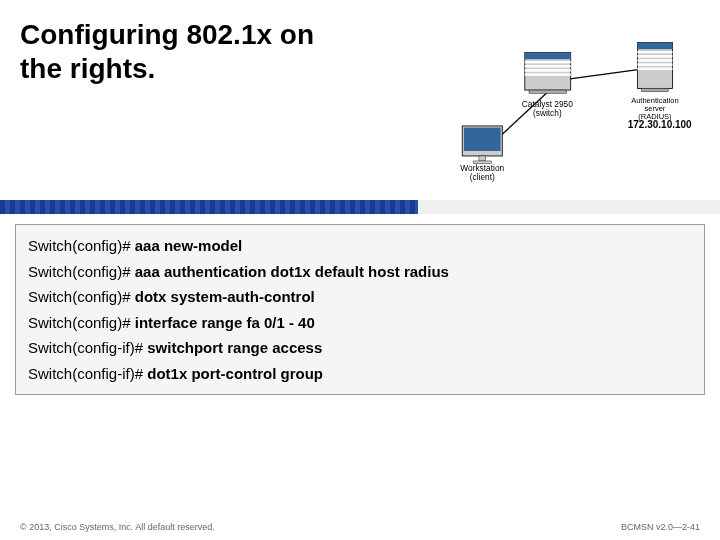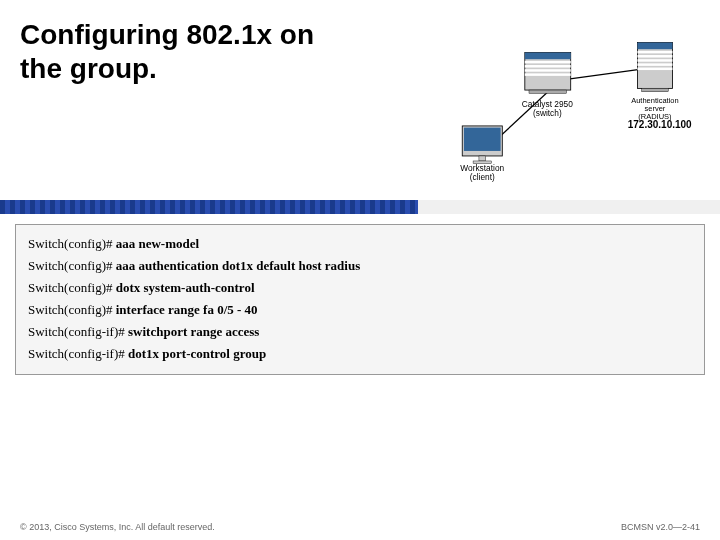--- a/index.html
+++ b/index.html
@@ -54,22 +54,22 @@
 
     
     .code-section {
       margin: 10px 15px;
       border: 1px solid #999999;
       background: #f5f5f5;
       padding: 8px 12px;
     }
 
     .code-line {
-      font-family: Liberation Serif, serif;
-      font-size: 13px;
+      font-family: Liberation Sans, sans-serif;
+      font-size: 15px;
       line-height: 1.7;
       color: #000000;
       white-space: nowrap;
     }
 
     .code-prompt {
       font-weight: normal;
     }
 
     .code-command {
@@ -98,21 +98,21 @@
       text-align: right;
     }
   </style>
 </head>
 <body>
 
 <div class="top-section">
   <div class="title-block">
     <div class="title-text">
       <span>Configuring 802.1x on</span><br>
-      <span>the group.</span>
+      <span>the rights.</span>
     </div>
   </div>
 
   <div class="diagram-area">
     <svg class="diagram-svg" viewBox="0 0 380 185">
 
       <line x1="200" y1="55" x2="310" y2="40" stroke="#000" stroke-width="1.5"></line>
 
       <line x1="200" y1="65" x2="130" y2="130" stroke="#000" stroke-width="1.5"></line>
 
@@ -164,21 +164,21 @@
   <div class="code-line">
     <span class="code-prompt">Switch(config)#</span><span class="code-command"> aaa new-model</span>
   </div>
   <div class="code-line">
     <span class="code-prompt">Switch(config)#</span><span class="code-command"> aaa authentication dot1x default host radius</span>
   </div>
   <div class="code-line">
     <span class="code-prompt">Switch(config)#</span><span class="code-command"> dotx system-auth-control</span>
   </div>
   <div class="code-line">
-    <span class="code-prompt">Switch(config)#</span><span class="code-command"> interface range fa 0/5 - 40</span>
+    <span class="code-prompt">Switch(config)#</span><span class="code-command"> interface range fa 0/1 - 40</span>
   </div>
   <div class="code-line">
     <span class="code-prompt">Switch(config-if)#</span><span class="code-command"> switchport range access</span>
   </div>
   <div class="code-line">
     <span class="code-prompt">Switch(config-if)#</span><span class="code-command"> dot1x port-control group</span>
   </div>
 </div>
 
 <div class="footer">

